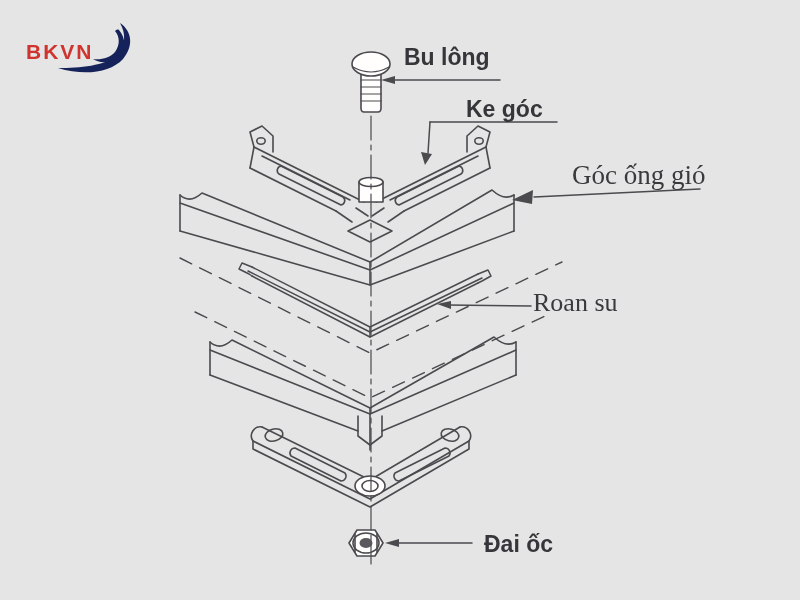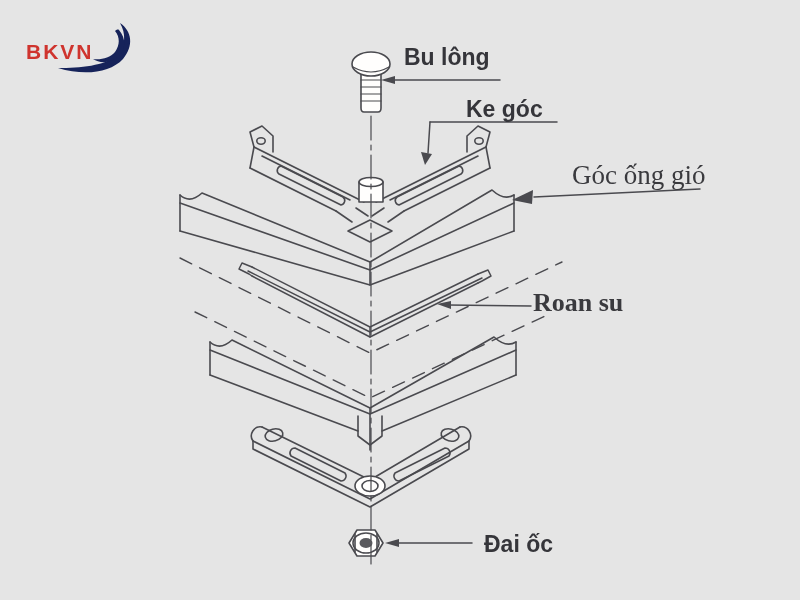--- a/index.html
+++ b/index.html
@@ -7,21 +7,21 @@
     position:relative;
     width:800px;height:600px;
     background:#e5e5e5;
     overflow:hidden;
     font-family:"Liberation Sans",sans-serif;
   }
   .diagram-svg{position:absolute;left:0;top:0;}
   .label{position:absolute;color:#35353a;white-space:nowrap;line-height:1;}
   .label.sans{font-family:"Liberation Sans",sans-serif;font-weight:600;font-size:23px;}
   .label.serif{font-family:"Liberation Serif",serif;font-weight:400;font-size:27px;color:#3a3a3e;}
-  .label.serif.small{font-size:26px;font-weight:bold;}
+  .label.serif.small{font-size:26px;}
   .logo{position:absolute;left:22px;top:16px;width:110px;height:66px;}
   .logo-text{
     position:absolute;left:4px;top:24px;
     font-family:"Liberation Sans",sans-serif;
     font-weight:700;font-size:21px;letter-spacing:2px;
     color:#cf342e;
   }
   .logo-wave{position:absolute;left:28px;top:0;}
 </style>
 </head>

